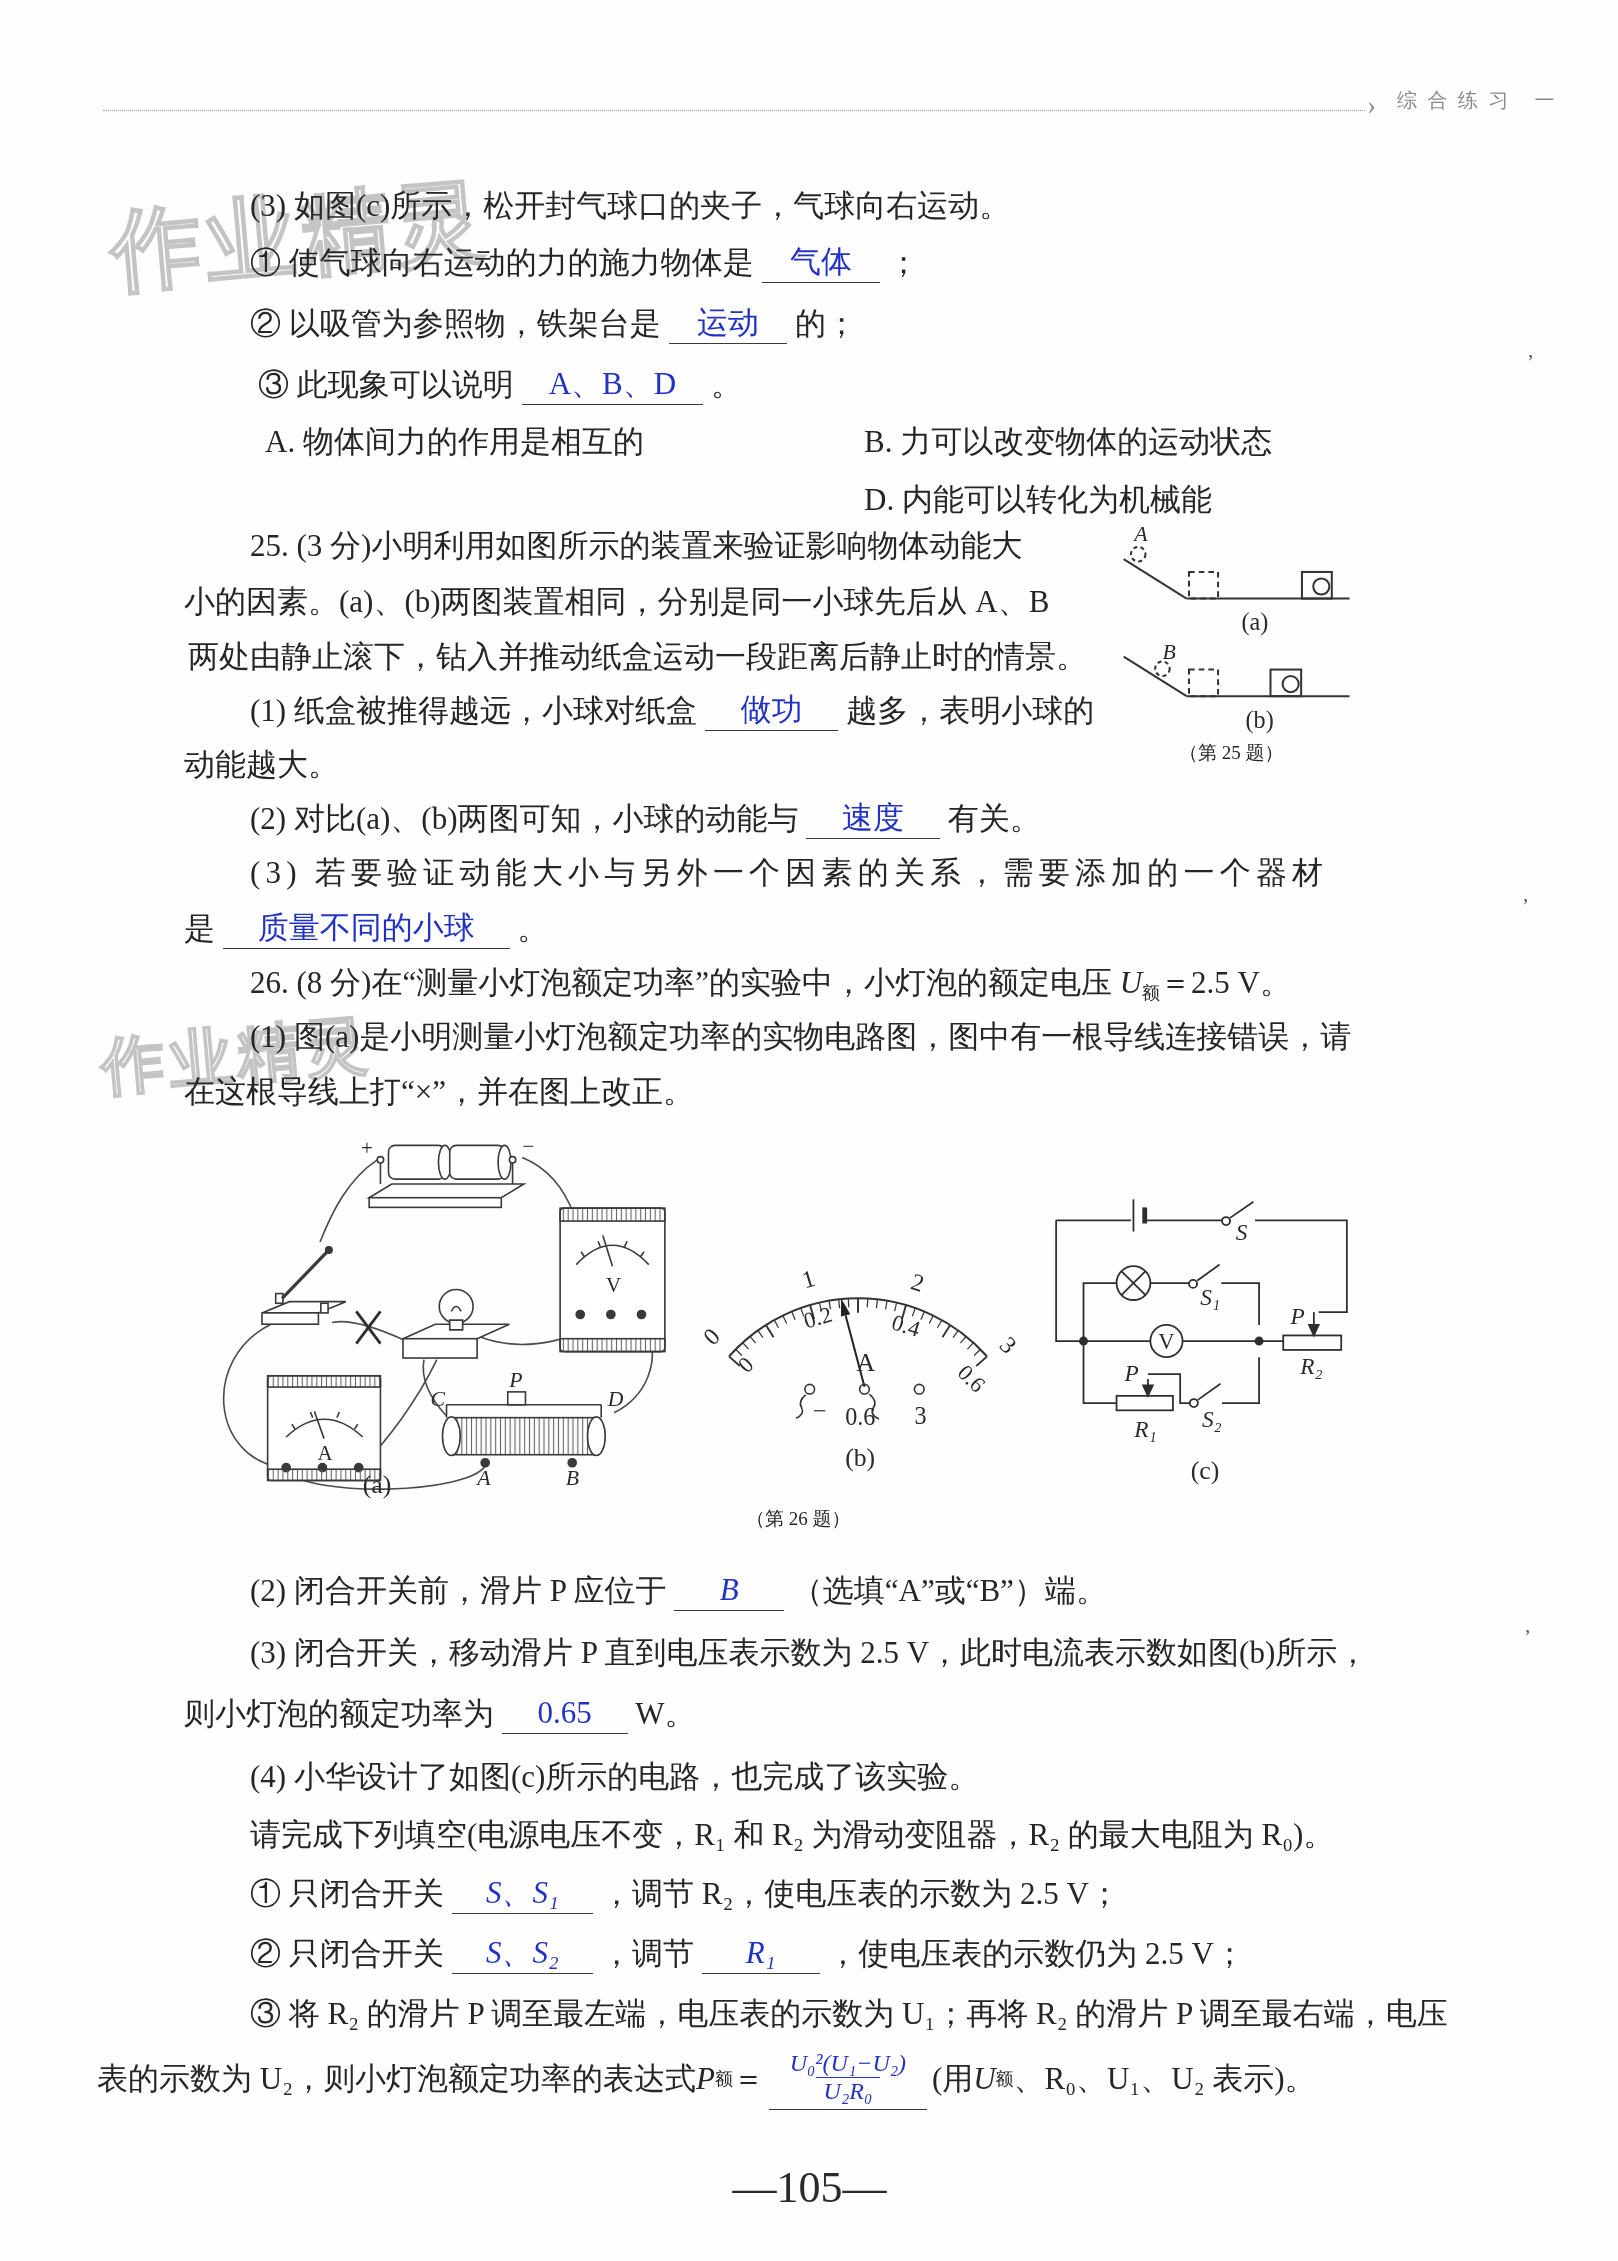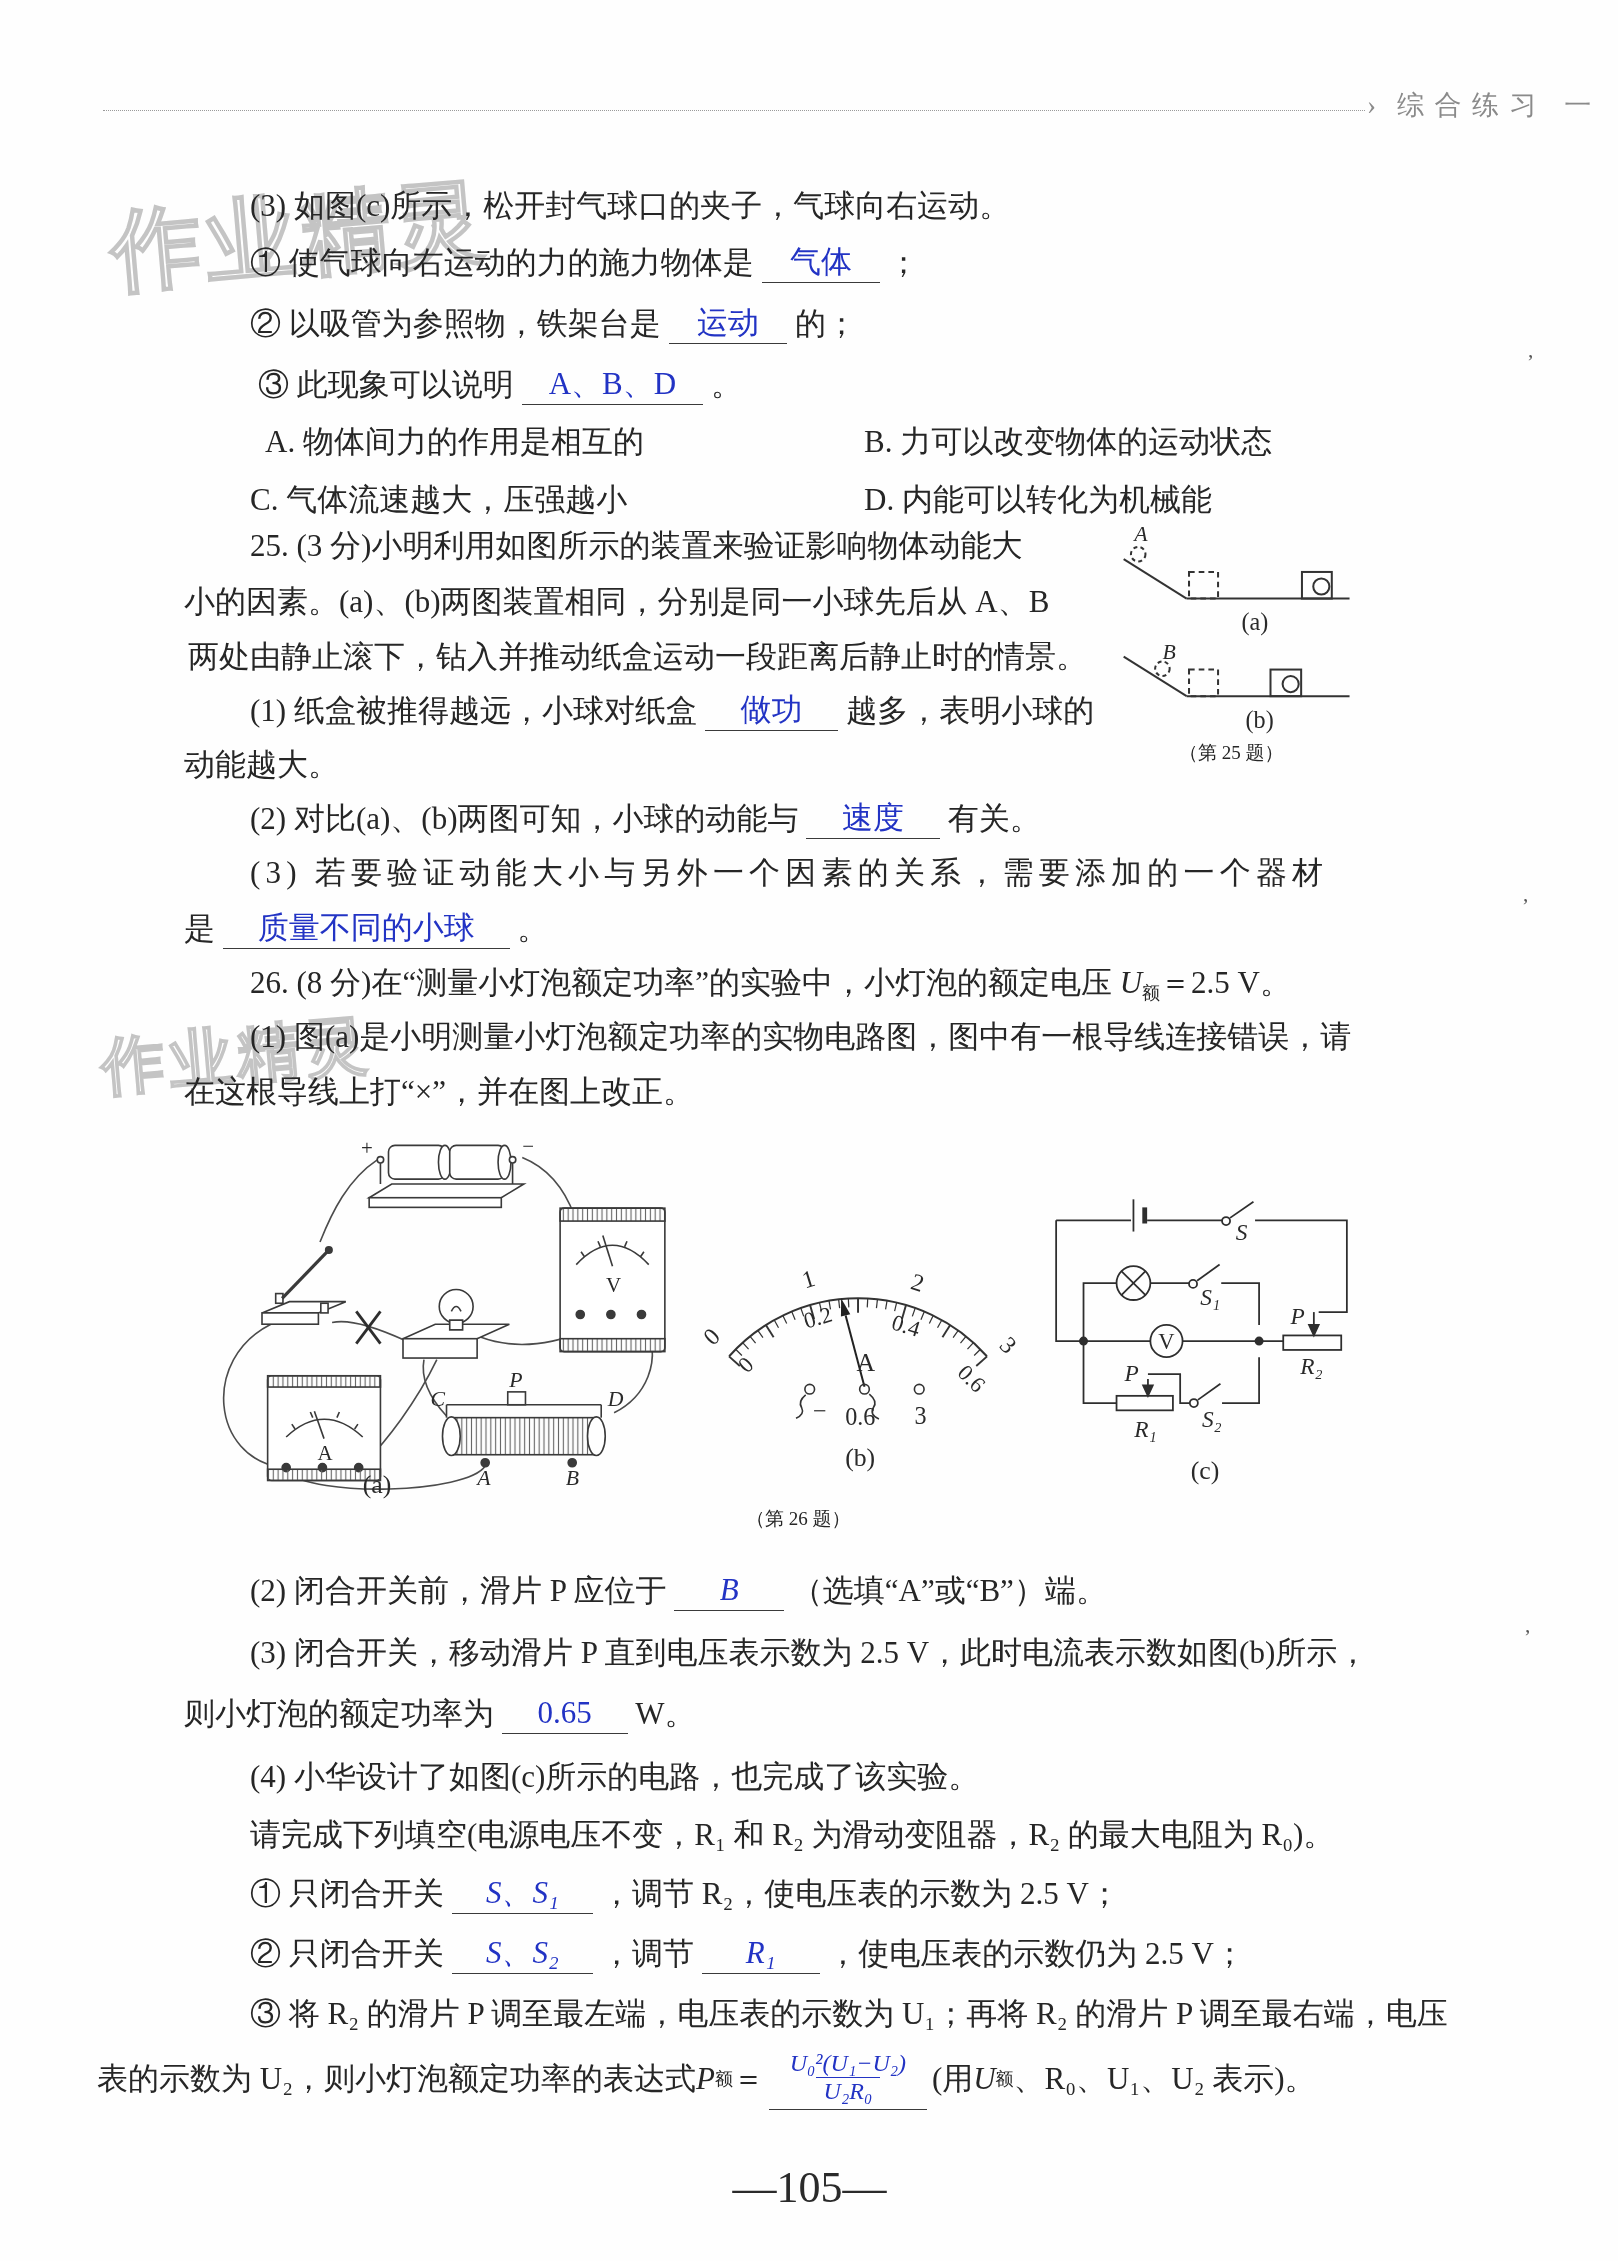--- a/index.html
+++ b/index.html
@@ -8,21 +8,21 @@
   .line{position:absolute;white-space:nowrap;font-size:31px;line-height:40px;}
   .flexline{display:flex;align-items:center;}
   .blank{display:inline-block;border-bottom:1.6px solid #3a3a3a;text-align:center;
          color:#2233c4;padding:0 6.4px;min-width:97px;vertical-align:bottom;}
   .blank.it{font-style:italic;}
   .var{font-style:italic;}
   .sub{font-size:18px;vertical-align:-6.4px;}
   .ls{letter-spacing:5.2px;}
   .hdr-rule{position:absolute;left:103px;top:110px;width:1262px;border-top:1.6px dotted #9a9a9a;}
   .hdr-arrow{position:absolute;left:1367px;top:90px;font-size:27px;color:#8a8a8a;}
-  .hdr-text{position:absolute;left:1397px;top:87px;font-size:27px;color:#8a8a8a;letter-spacing:10.5px;}
+  .hdr-text{position:absolute;left:1397px;top:87px;font-size:20px;color:#8a8a8a;letter-spacing:10.5px;}
   .watermark{position:absolute;font-size:90px;font-weight:bold;letter-spacing:4.8px;
              color:#e3e3e3;-webkit-text-fill-color:transparent;-webkit-text-stroke:1.6px #c4c4c4;
              transform:rotate(-5deg);transform-origin:left top;pointer-events:none;}
   .watermark.small{font-size:63px;}
   .caption{position:absolute;font-size:19px;}
   .fracblank{display:inline-flex;flex-direction:column;align-items:center;
              border-bottom:1.6px solid #3a3a3a;color:#2233c4;font-size:24px;line-height:27px;
              font-style:italic;padding:1.6px 21px 4.8px;margin:0 4.8px;}
   .fracblank .den{border-top:1.6px solid #2233c4;padding:0 8px;}
   .footer{position:absolute;left:0;top:2162px;width:100%;text-align:center;font-size:44px;color:#2a2a2a;}
@@ -57,21 +57,20 @@
   </div>
 
   <div class="line" style="left:258px;top:364px;">
     <span>③ 此现象可以说明</span>
     <span class="blank" style="min-width:169px">A、B、D</span>
     <span>。</span>
   </div>
 
   <div class="line" style="left:250px;top:422px;margin-left:15px;">A. 物体间力的作用是相互的</div>
   <div class="line" style="left:864px;top:422px;">B. 力可以改变物体的运动状态</div>
-  <div class="line" style="left:250px;top:480px;">C. 气体流速越大，压强越小</div>
   <div class="line" style="left:864px;top:480px;">D. 内能可以转化为机械能</div>
 
   <div class="line" style="left:250px;top:526px;">25. (3 分)小明利用如图所示的装置来验证影响物体动能大</div>
   <div class="line" style="left:184px;top:582px;">小的因素。(a)、(b)两图装置相同，分别是同一小球先后从 A、B</div>
   <div class="line" style="left:188px;top:637px;">两处由静止滚下，钻入并推动纸盒运动一段距离后静止时的情景。</div>
 
   <div class="line" style="left:250px;top:690px;">
     <span>(1) 纸盒被推得越远，小球对纸盒</span>
     <span class="blank" style="min-width:121px">做功</span>
     <span>越多，表明小球的</span>

